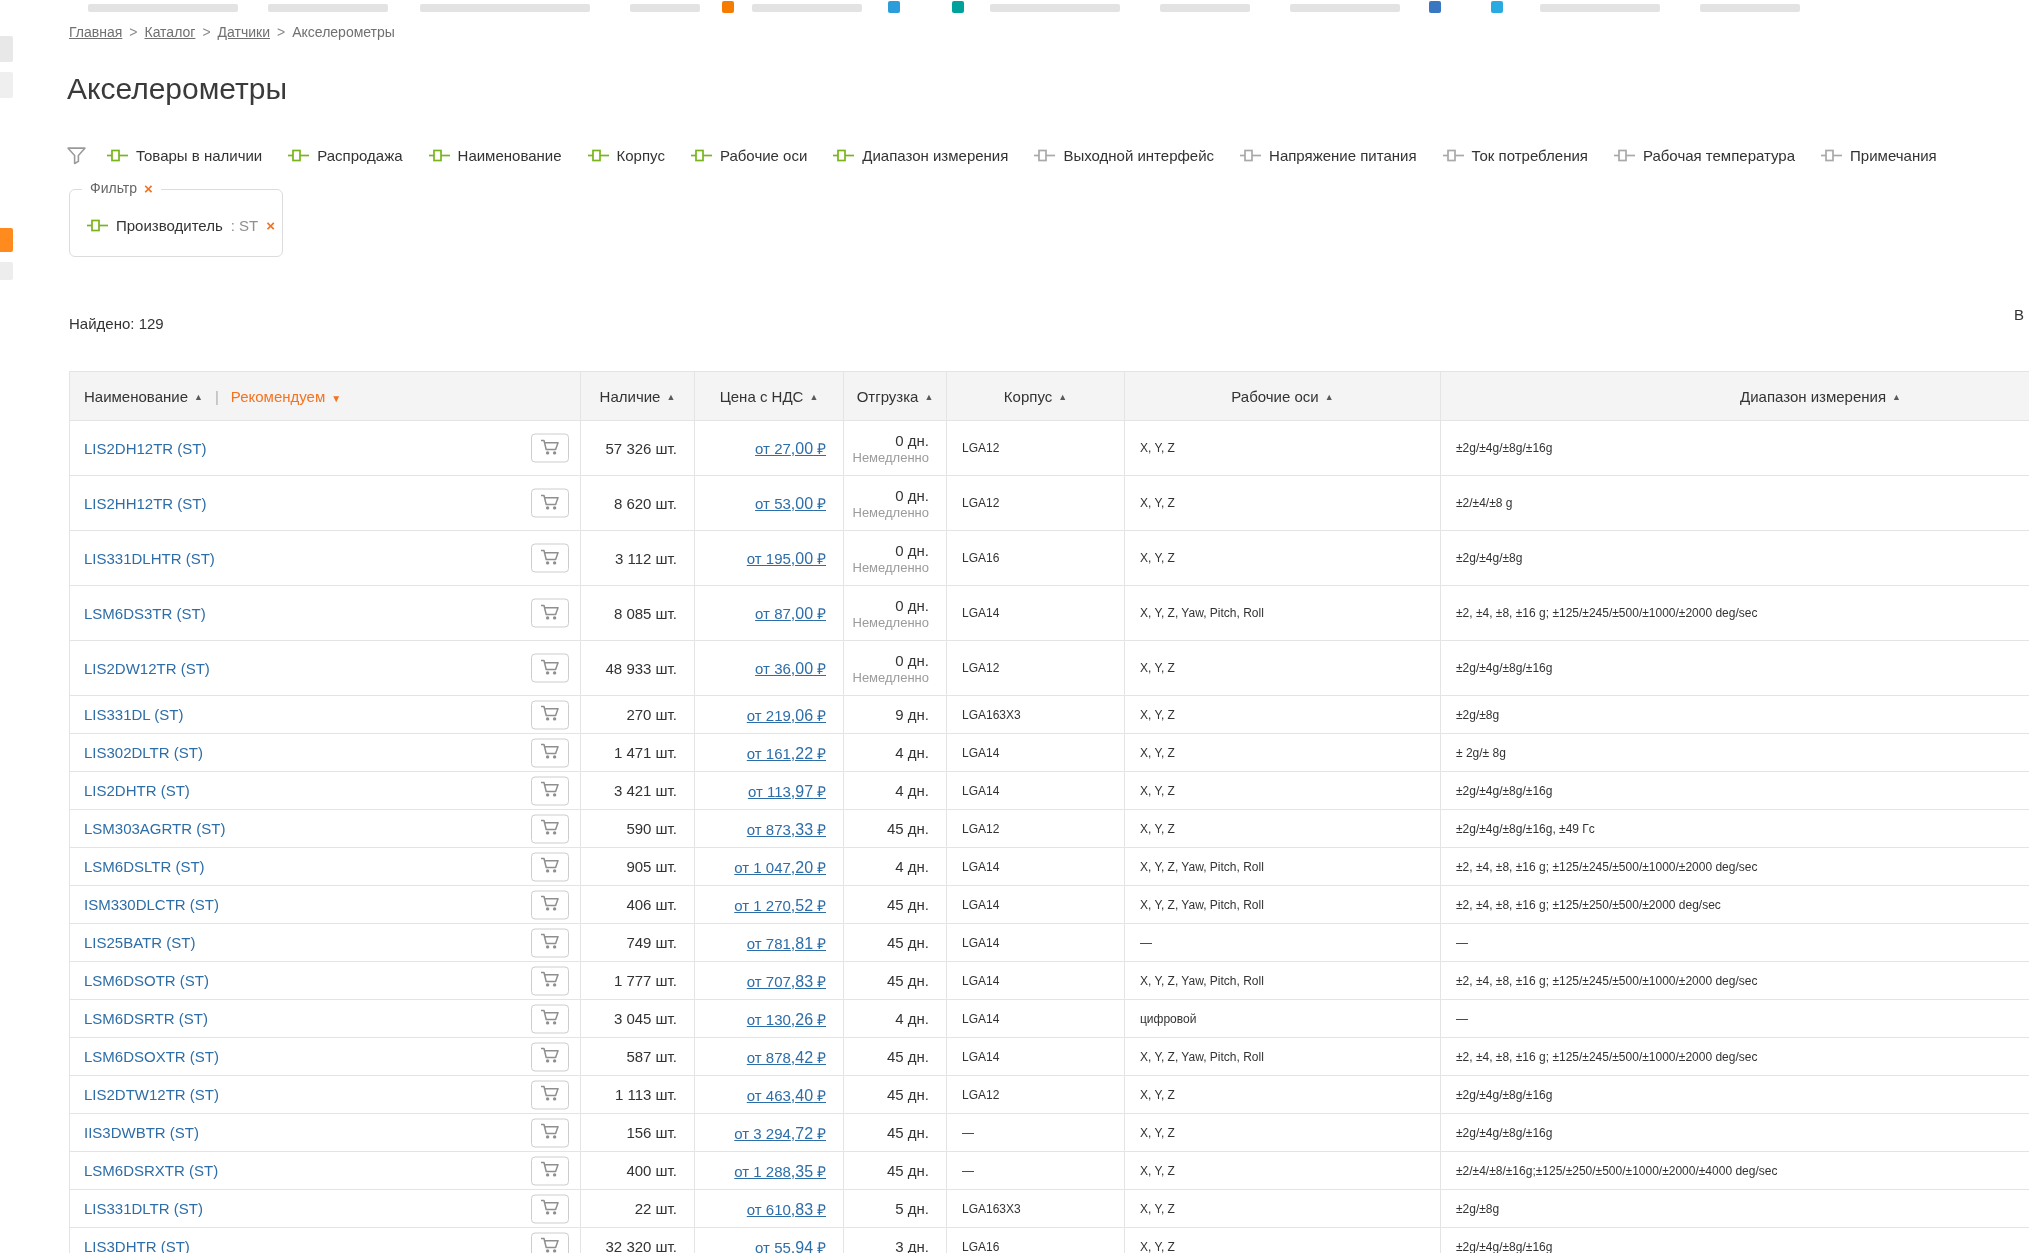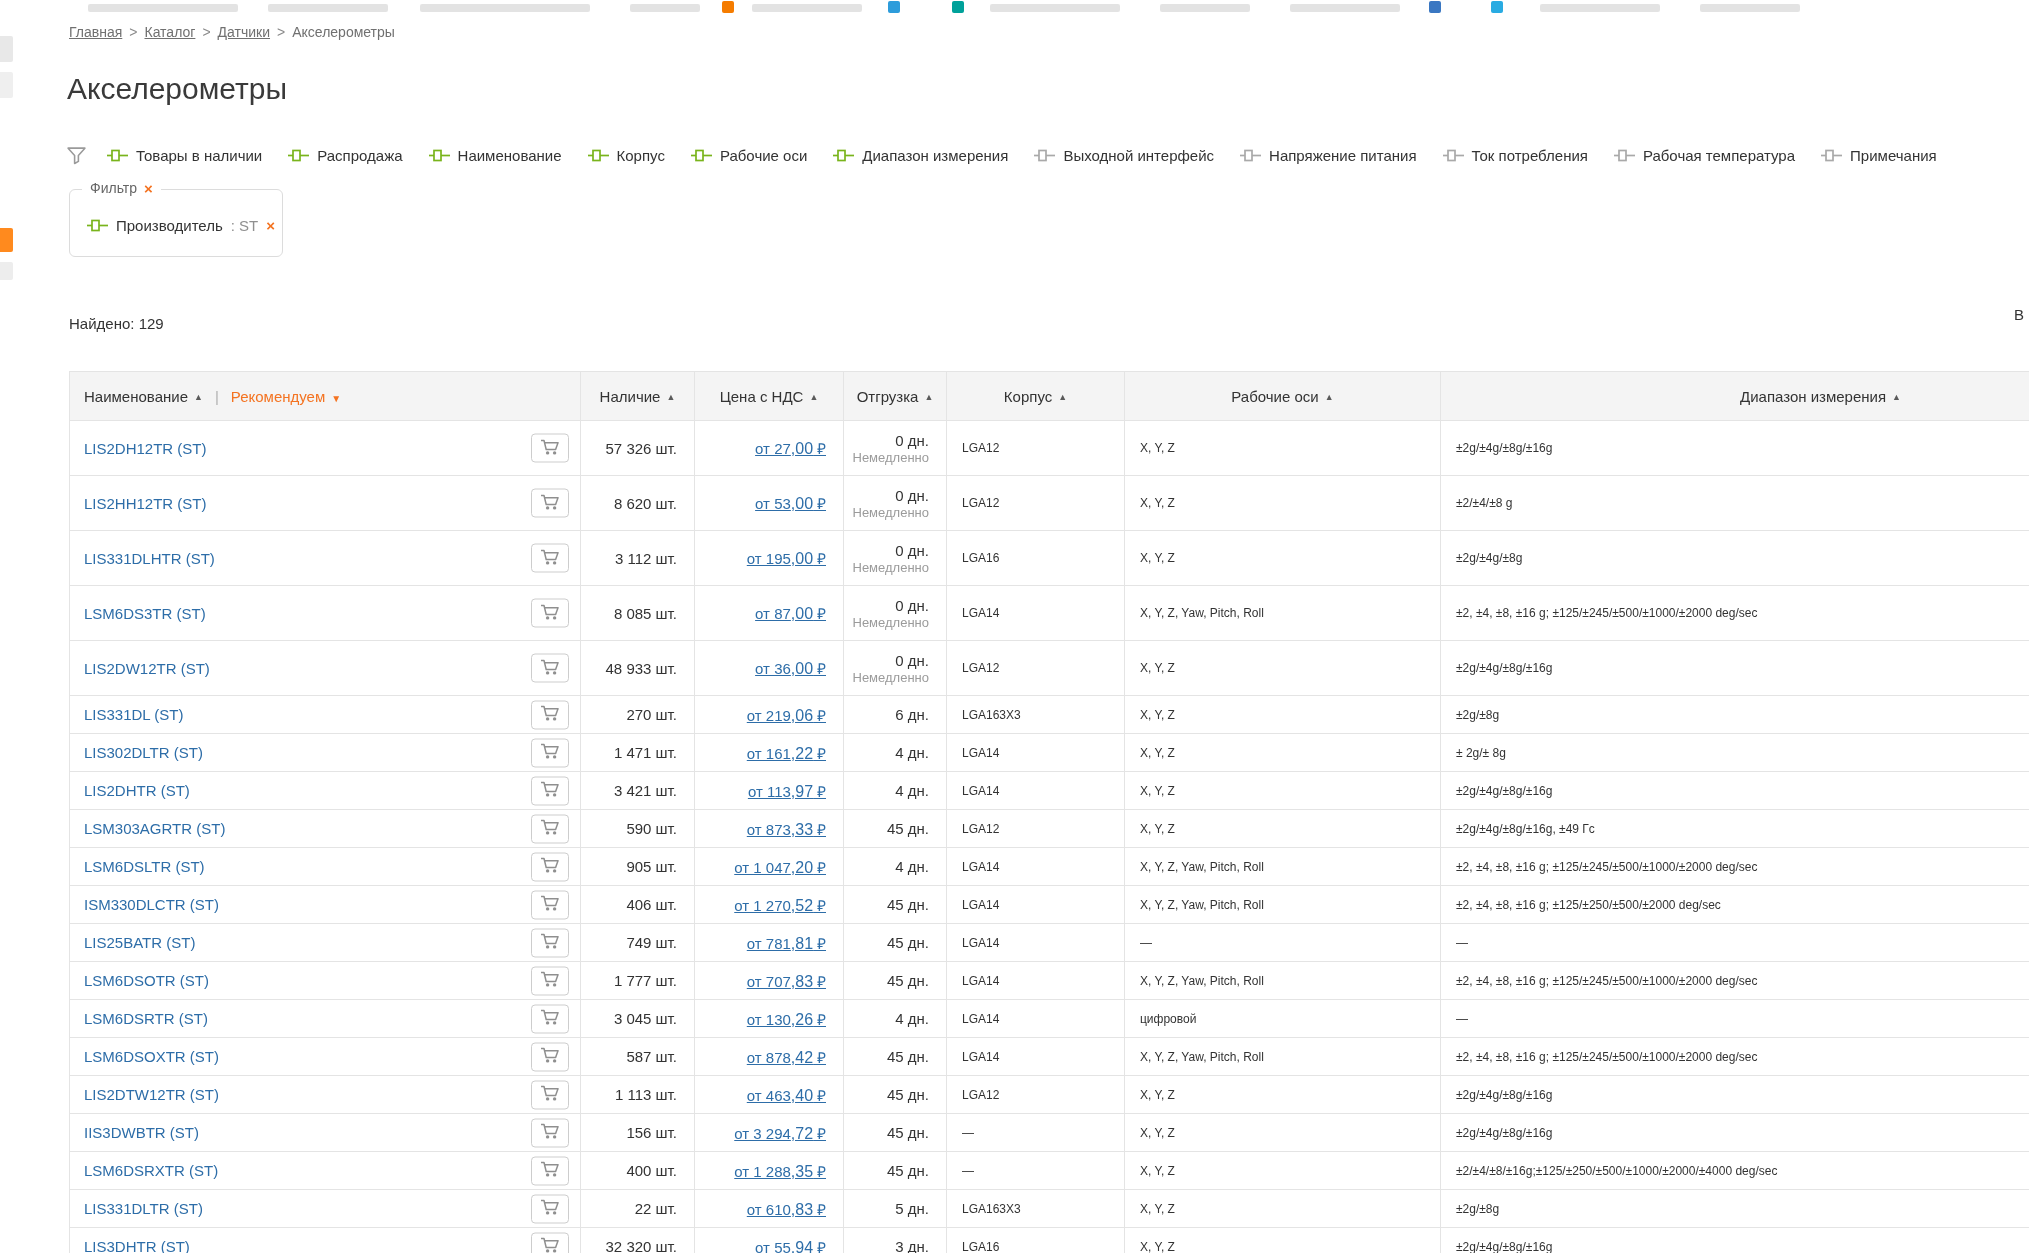--- a/index.html
+++ b/index.html
@@ -352,21 +352,21 @@
           <td class="name"><a class="name-link">LIS331DL (ST)</a><button class="cart-btn">
               <span class="cart-ic"><svg width="20" height="17" viewBox="0 0 20 17">
                   <path d="M1 2h3l2.2 9h9.4l2.4-6.8H5" fill="none" stroke="#8f8f8f" stroke-width="1.5" stroke-linejoin="round"></path>
                   <circle cx="7.6" cy="14.4" r="1.7" fill="#8f8f8f"></circle>
                   <circle cx="14.6" cy="14.4" r="1.7" fill="#8f8f8f"></circle>
                 </svg></span>
             </button></td>
           <td class="qty">270 шт.</td>
           <td class="price"><a class="price-link"><span class="p-main">от 219</span><span class="p-dec">,06</span><span class="p-cur">&nbsp;₽</span></a></td>
           <td class="ship">
-            <div class="days">6 дн.</div>
+            <div class="days">9 дн.</div>
           </td>
           <td class="corpus">LGA163X3</td>
           <td class="axes">X, Y, Z</td>
           <td class="range">±2g/±8g</td>
         </tr>
         <tr class="short">
           <td class="name"><a class="name-link">LIS302DLTR (ST)</a><button class="cart-btn">
               <span class="cart-ic"><svg width="20" height="17" viewBox="0 0 20 17">
                   <path d="M1 2h3l2.2 9h9.4l2.4-6.8H5" fill="none" stroke="#8f8f8f" stroke-width="1.5" stroke-linejoin="round"></path>
                   <circle cx="7.6" cy="14.4" r="1.7" fill="#8f8f8f"></circle>

